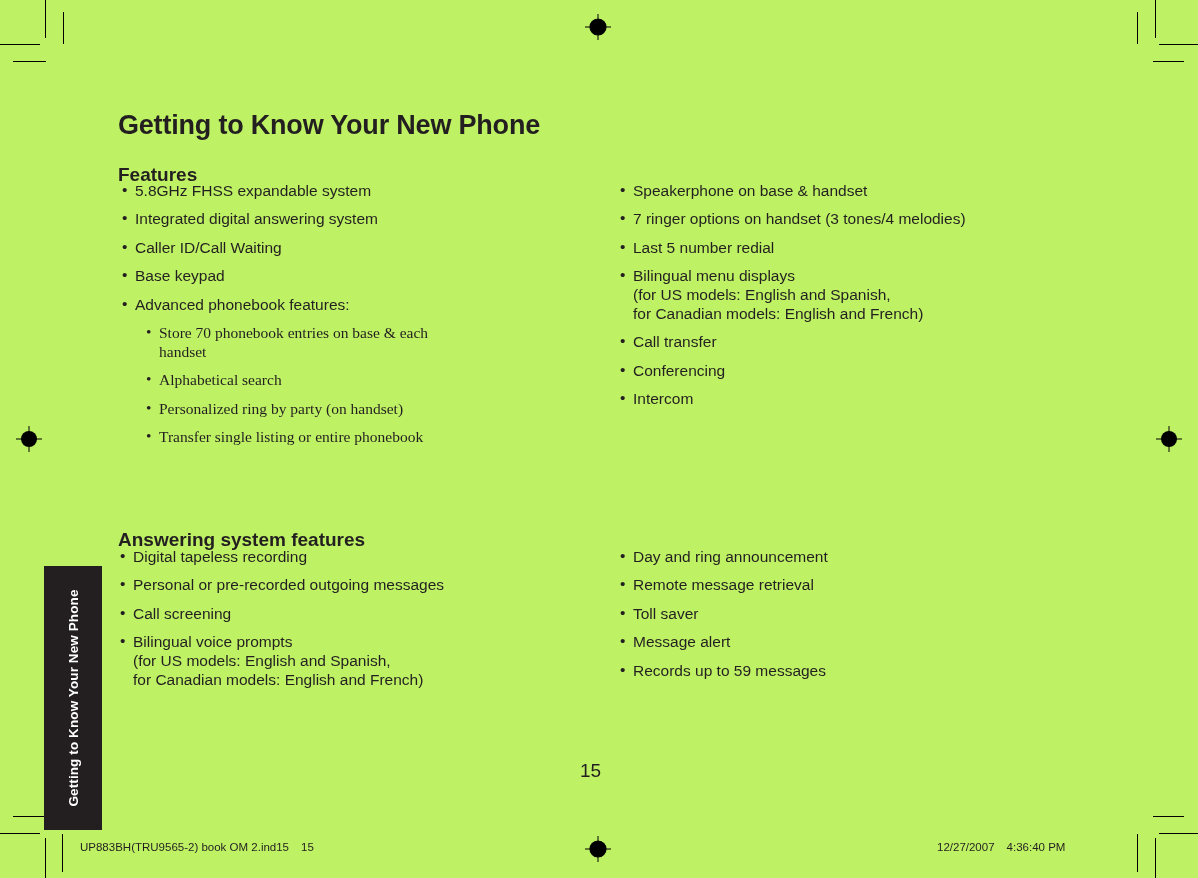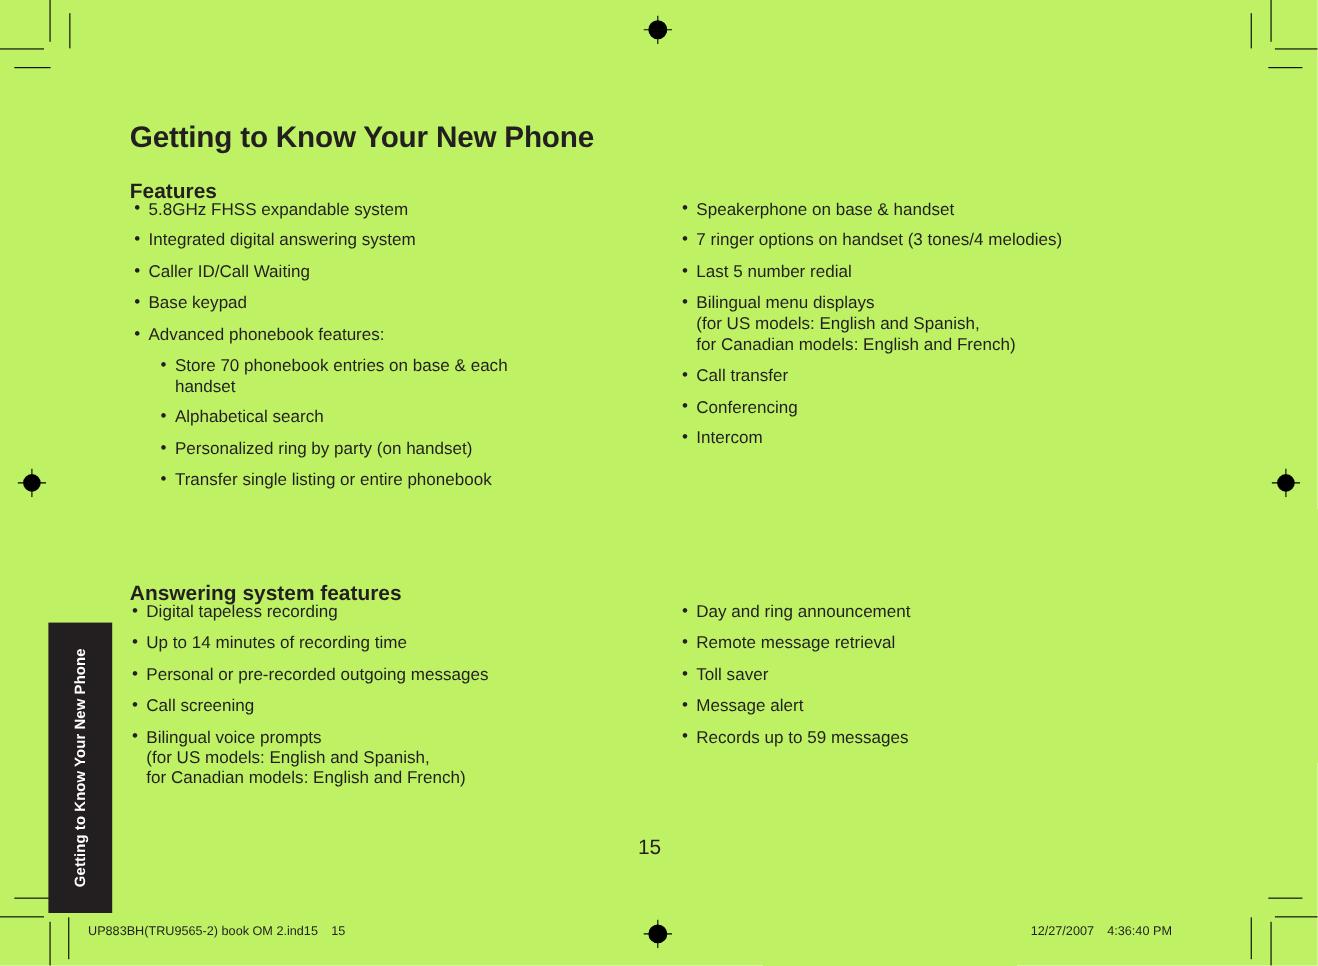--- a/index.html
+++ b/index.html
@@ -94,20 +94,21 @@
   
   ul.subbullets {
     list-style: none;
     margin: 9.5px 0 0 0;
     padding: 0 0 0 11px;
   }
   ul.subbullets > li {
     position: relative;
     padding-left: 13px;
     margin: 0 0 9.5px 0;
+    font-family: Liberation Serif, serif;
   }
   ul.subbullets > li::before {
     content: "\2022";
     position: absolute;
     left: 0;
     top: 0;
   }
   ul.subbullets > li:last-child { margin-bottom: 0; }
   ul.bullets > li:last-child { margin-bottom: 0; }
 
@@ -285,23 +286,20 @@
   </div>
 
   <h2 id="answering-heading" class="section-heading">Answering system features</h2>
 
   <div id="answering-col-left" class="col">
     <ul class="bullets">
       <li>
         <span class="line">Digital tapeless recording</span>
       </li>
       <li>
-        <span class="line">Up to 14 minutes of recording time</span>
-      </li>
-      <li>
         <span class="line">Personal or pre-recorded outgoing messages</span>
       </li>
       <li>
         <span class="line">Call screening</span>
       </li>
       <li>
         <span class="line">Bilingual voice prompts</span>
         <span class="line">(for US models: English and Spanish,</span>
         <span class="line">for Canadian models: English and French)</span>
       </li>

